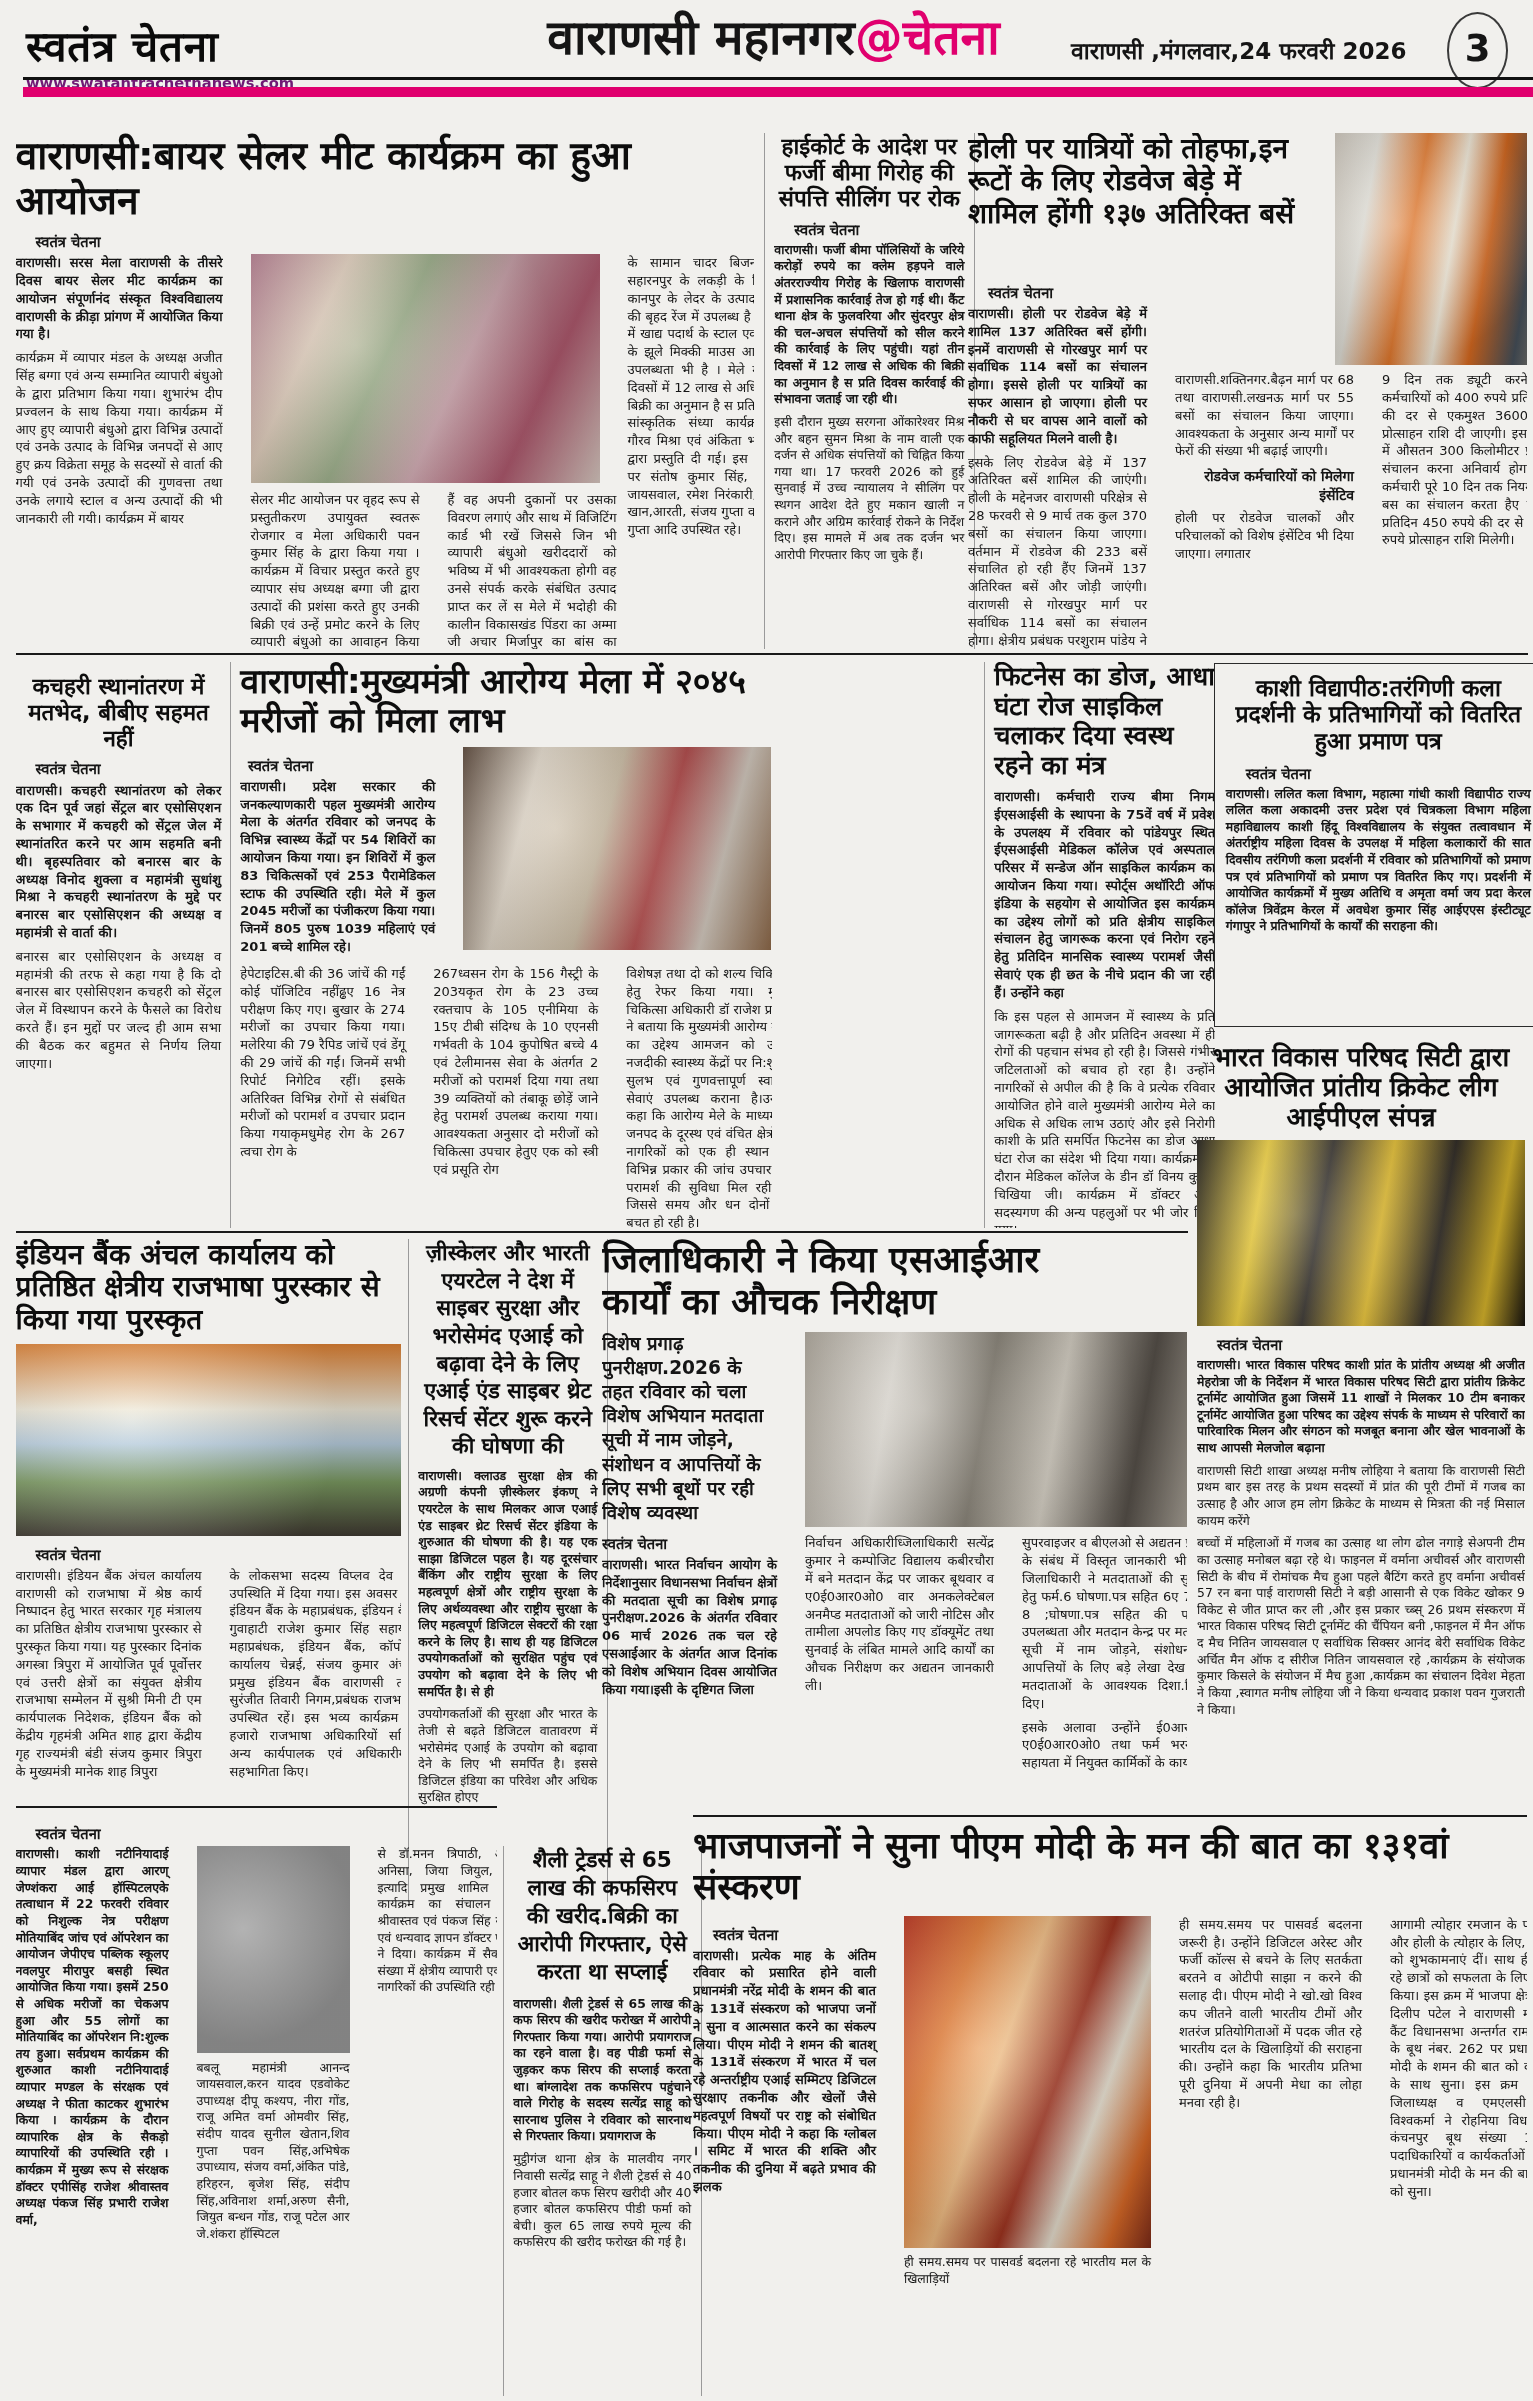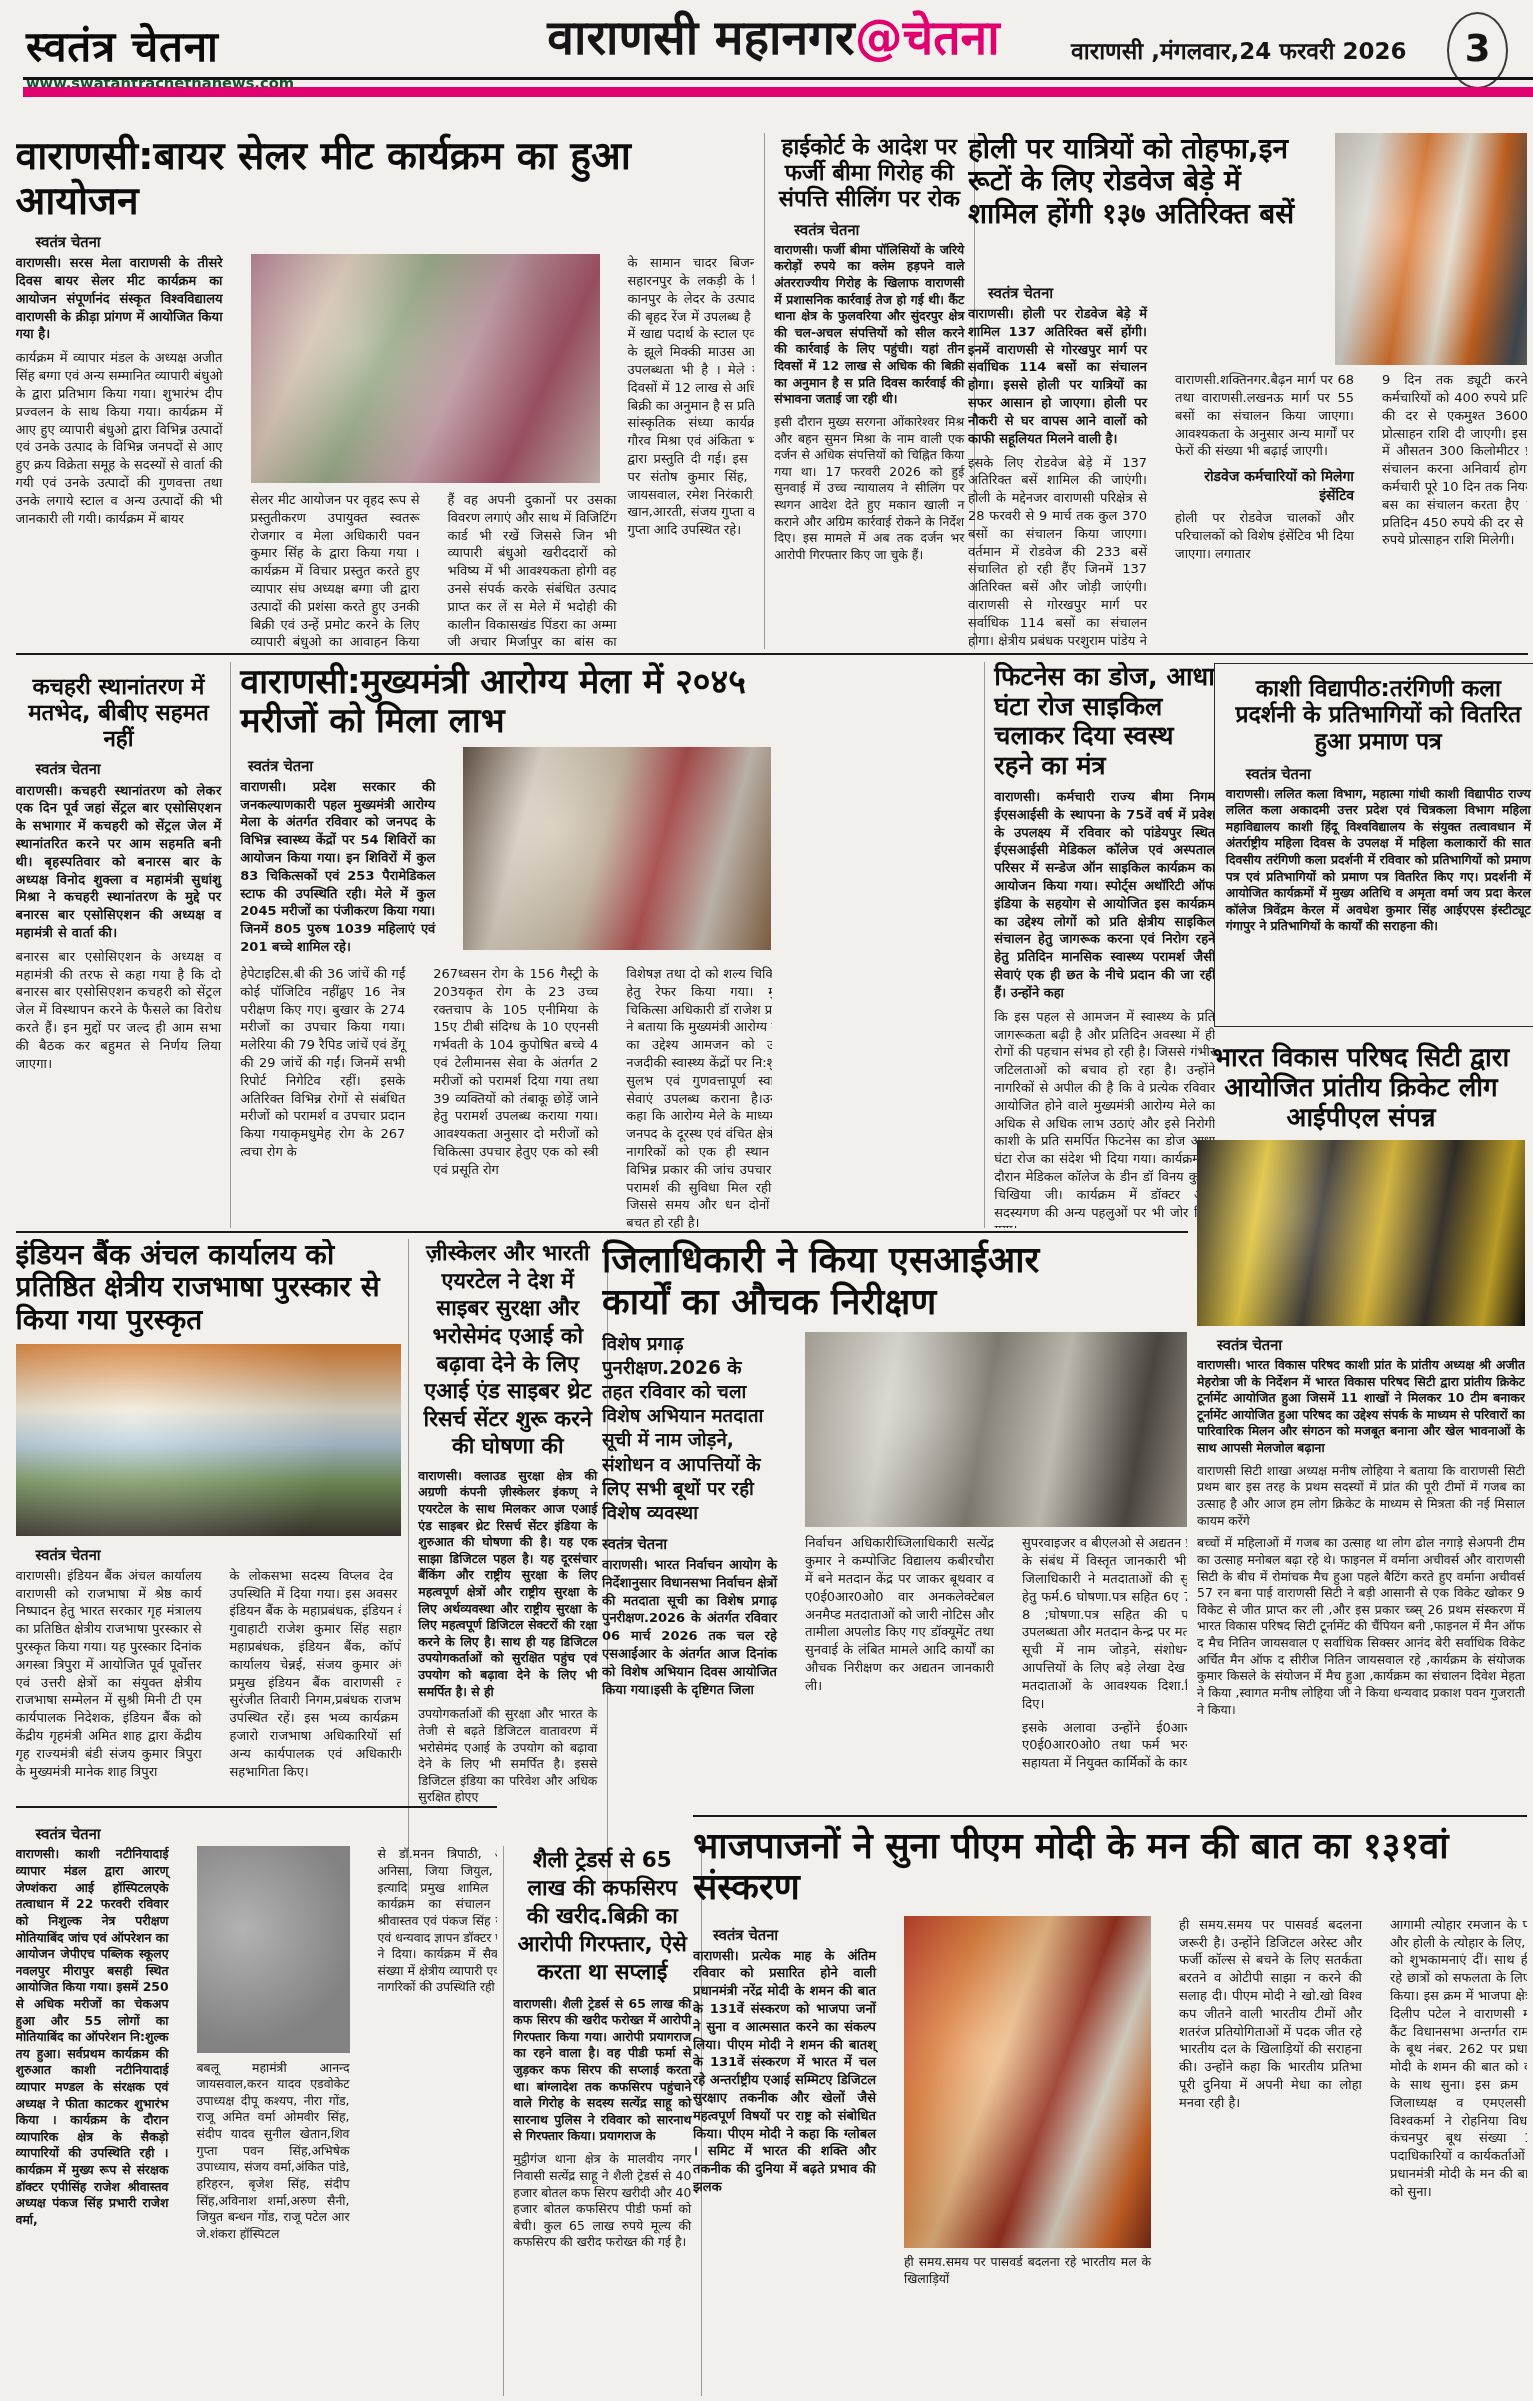--- a/index.html
+++ b/index.html
@@ -35,21 +35,21 @@
   .ph-inspect{background:linear-gradient(100deg,#aaa397 0%,#d9d5cd 22%,#746e62 45%,#cfc9bd 62%,#57514a 82%,#bdb6aa 100%);}
   .ph-eye{background:linear-gradient(110deg,#c9d9c0 0%,#f0f0ea 25%,#4a74a0 45%,#ececе6 60%,#e8e8e2 75%,#7a9a68 100%);}
   .ph-bjp{background:linear-gradient(110deg,#c23a24 0%,#e0762e 22%,#f0bc82 40%,#a03420 58%,#e8e0d0 72%,#d96a28 88%,#7c2a18 100%);}
   .rule{position:absolute;background:#1a1a1a;}
   .box{border:1.5px solid #2b2b2b;margin-left:17px;}
   .subhead{font-weight:bold;font-size:18.6px;line-height:1.3;margin:0 0 7.7px 0;}
   .subhead-inline{font-weight:bold;font-size:14px;margin:4.6px 0;text-align:right;}
   
   .hdr-logo{position:absolute;left:26px;top:15.5px;}
   .hdr-logo-title{font-size:42px;font-weight:bold;letter-spacing:0.8px;color:#0a0a0a;}
-  .hdr-logo-url{font-size:14.7px;font-weight:bold;color:#14532d;margin-top:1.5px;}
+  .hdr-logo-url{font-size:14.7px;font-weight:bold;color:#701a75;margin-top:1.5px;}
   .masthead{position:absolute;left:472px;top:3px;width:603px;text-align:center;font-weight:bold;font-size:48px;white-space:nowrap;}
   .masthead .pink{color:#e0006e;}
   .hdr-date{position:absolute;left:1071px;top:34px;font-weight:bold;font-size:23px;white-space:nowrap;}
   .pagenum{position:absolute;left:1447px;top:12.4px;width:57px;height:73px;border:2.3px solid #3a3a3a;
     border-radius:50%;text-align:center;line-height:70px;font-size:37px;font-weight:bold;}
   .band-black{position:absolute;left:23px;top:77px;width:1510px;height:3.1px;background:#111;}
   .band-pink{position:absolute;left:23px;top:87px;width:1510px;height:10px;background:#e0006e;box-shadow:0 13px 0 -10.8px #e0006e;}
 </style>
 </head>
 <body>

